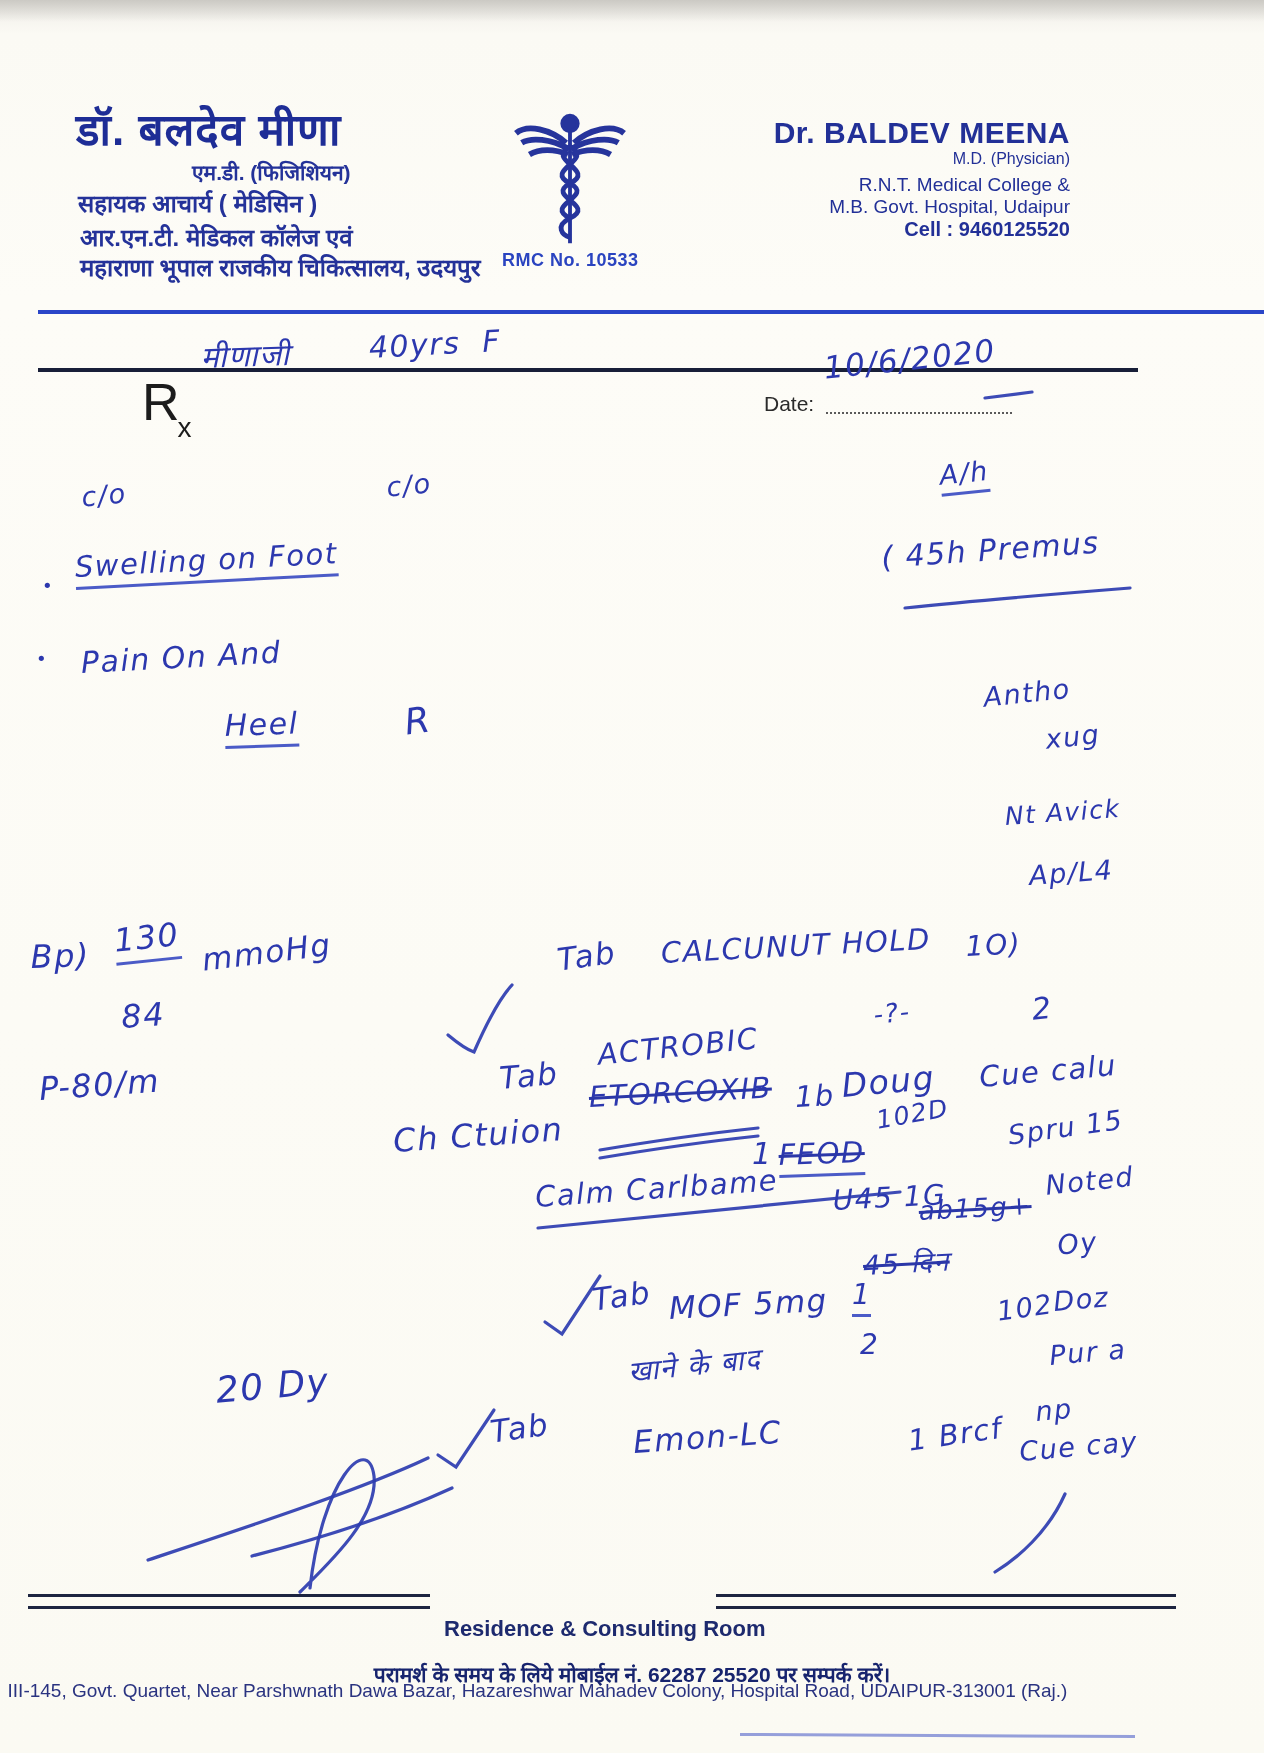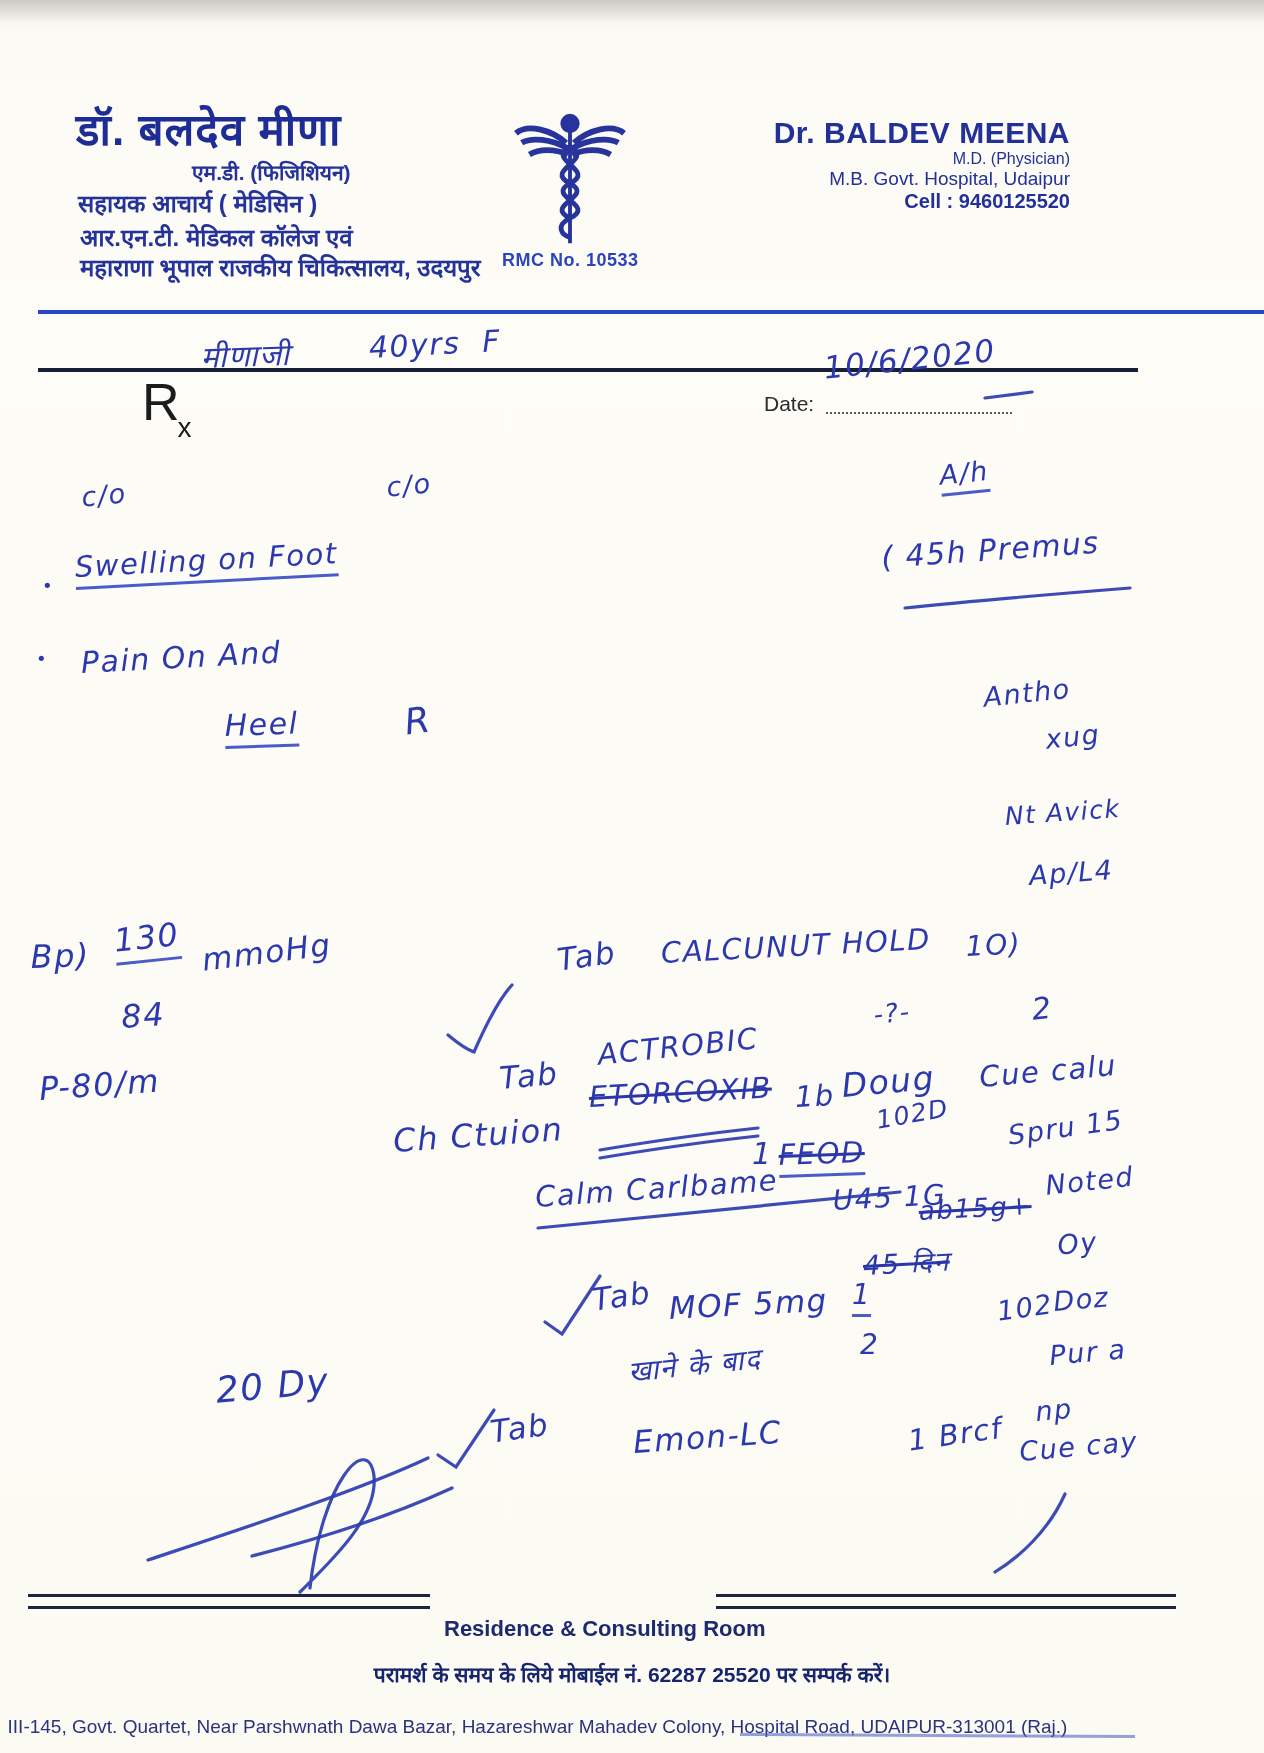--- a/index.html
+++ b/index.html
@@ -64,20 +64,21 @@
         <path d="M60,38 C34,52 88,62 60,76 C34,90 88,98 60,112 C44,120 52,130 60,132" stroke-width="5"></path>
         <path d="M60,38 C86,52 32,62 60,76 C86,90 32,98 60,112" stroke-width="5"></path>
       </g>
     </svg>
   </div>
   <div class="abs rmc" style="left:502px;top:250px;">RMC No. 10533</div>
 
   <div class="abs rblk" style="right:194px;top:116px;width:500px;">
     <div class="rname">Dr. BALDEV MEENA</div>
     <div class="rsmall">M.D. (Physician)</div>
+    <div class="rreg" style="margin-top:6px;">R.N.T. Medical College &amp;</div>
     <div class="rreg">M.B. Govt. Hospital, Udaipur</div>
     <div class="rcell">Cell : 9460125520</div>
   </div>
 
   <div class="rule" style="top:310px;left:38px;width:1226px;height:4px;background:#2b46c8;"></div>
   <div class="rule" style="top:368px;left:38px;width:1100px;height:4px;background:#181f38;"></div>
 
   <div class="abs rx" style="left:142px;top:372px;"><span>R</span><sub>x</sub></div>
   <div class="abs datelabel" style="left:764px;top:392px;">Date:</div>
   <div class="abs dotline" style="left:826px;top:398px;"></div>
@@ -153,17 +154,17 @@
       <path d="M148,1560 C250,1526 360,1490 428,1458"></path>
       <path d="M310,1588 C322,1480 368,1432 374,1476 C378,1518 330,1562 300,1592"></path>
       <path d="M252,1556 C330,1536 400,1512 452,1488"></path>
       <path d="M1065,1494 C1048,1532 1018,1558 995,1572"></path>
       <path d="M985,398 L1032,392"></path>
     </svg>
 
   <div class="abs dbl" style="left:28px;top:1594px;width:402px;"></div>
   <div class="abs f-title" style="left:444px;top:1588px;margin-top:28px;">Residence &amp; Consulting Room</div>
   <div class="abs dbl" style="left:716px;top:1594px;width:460px;"></div>
-  <div class="abs f-addr" style="left:0;top:1716px;width:1075px;text-align:center;">III-145, Govt. Quartet, Near Parshwnath Dawa Bazar, Hazareshwar Mahadev Colony, Hospital Road, UDAIPUR-313001 (Raj.)</div>
+  <div class="abs f-addr" style="left:0;top:1680px;width:1075px;text-align:center;">III-145, Govt. Quartet, Near Parshwnath Dawa Bazar, Hazareshwar Mahadev Colony, Hospital Road, UDAIPUR-313001 (Raj.)</div>
   <div class="abs f-hindi" style="left:0;top:1660px;width:1264px;text-align:center;">परामर्श के समय के लिये मोबाईल नं. 62287 25520  पर सम्पर्क करें।</div>
 
   <div class="artifact-line" style="left:740px;top:1734px;width:395px;height:3px;transform:rotate(.3deg);"></div>
 </div>
 
 </body></html>

